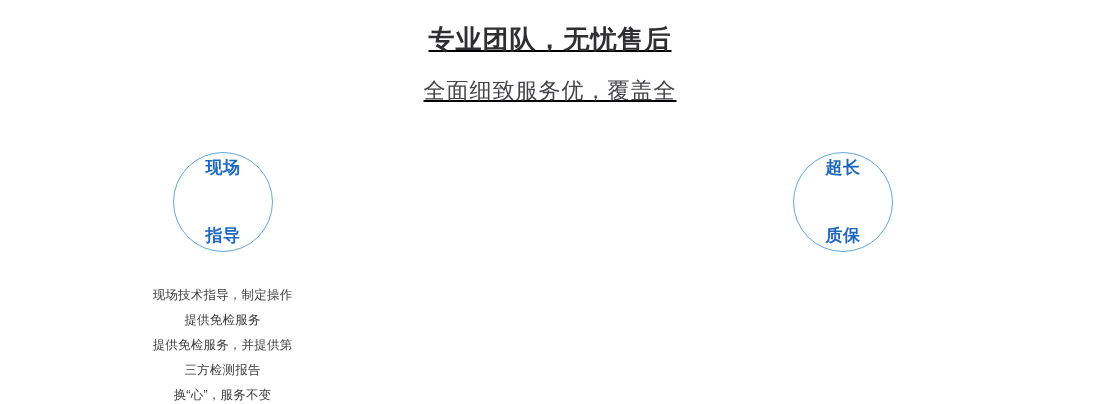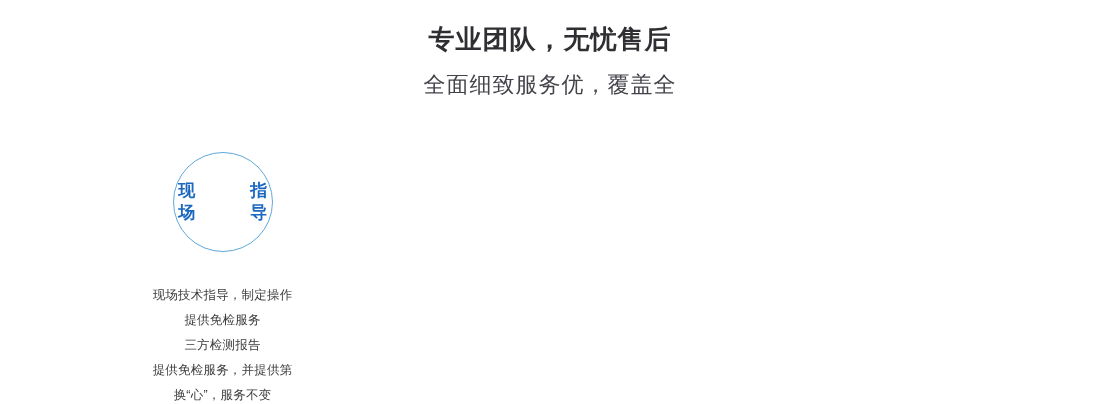--- a/index.html
+++ b/index.html
@@ -14,20 +14,21 @@
     font-family: "Liberation Sans", "DejaVu Sans", sans-serif;
     overflow: hidden;
     position: relative;
   }
 
   .section {
     width: 1100px;
     height: 404px;
     position: relative;
     box-sizing: border-box;
+    text-decoration: underline;
   }
 
   
   .heading-block {
     width: 100%;
     text-align: center;
     padding-top: 22px;
   }
   .main-title {
     font-size: 26px;
@@ -36,21 +37,21 @@
     letter-spacing: 1px;
     line-height: 34px;
     margin: 0;
   }
   .sub-title {
     font-size: 22px;
     font-weight: normal;
     color: #43434a;
     letter-spacing: 1px;
     line-height: 30px;
-    margin: 0;
+    margin: 6px;
     padding-top: 14px;
   }
 
   
   .circles-row {
     position: absolute;
     top: 152px;
     left: 173px;
     width: 720px;
     height: 100px;
@@ -58,21 +59,21 @@
     justify-content: space-between;
     align-items: flex-start;
   }
   .circle-item {
     width: 100px;
     height: 100px;
     border: 1.5px solid #5fa8dc;
     border-radius: 50%;
     box-sizing: border-box;
     display: flex;
-    flex-direction: row;
+    flex-direction: column;
     justify-content: center;
     align-items: center;
     background: #ffffff;
     gap: 46px;
   }
   .circle-line {
     font-size: 17px;
     font-weight: bold;
     color: #1b68c0;
     line-height: 22px;
@@ -112,38 +113,42 @@
     <h2 class="sub-title">全面细致服务优，覆盖全</h2>
   </div>
 
   <div class="circles-row">
 
     <div class="circle-item">
       <span class="circle-line">现场</span>
       <span class="circle-line">指导</span>
     </div>
 
+    <div class="circle-item">
+      <span class="circle-line">超长</span>
+      <span class="circle-line">质保</span>
+    </div>
 
 
 
 
   </div>
 
   <div class="captions-row">
 
     <div class="caption-item">
       <div class="caption-line">现场技术指导，制定操作</div>
       <div class="caption-line">提供免检服务</div>
     </div>
 
 
 
     <div class="caption-item">
+      <div class="caption-line">提供免检服务，并提供第</div>
       <div class="caption-line">三方检测报告</div>
-      <div class="caption-line">提供免检服务，并提供第</div>
     </div>
 
     <div class="caption-item">
       <div class="caption-line">换“心”，服务不变</div>
     </div>
 
   </div>
 
 </div>
 

